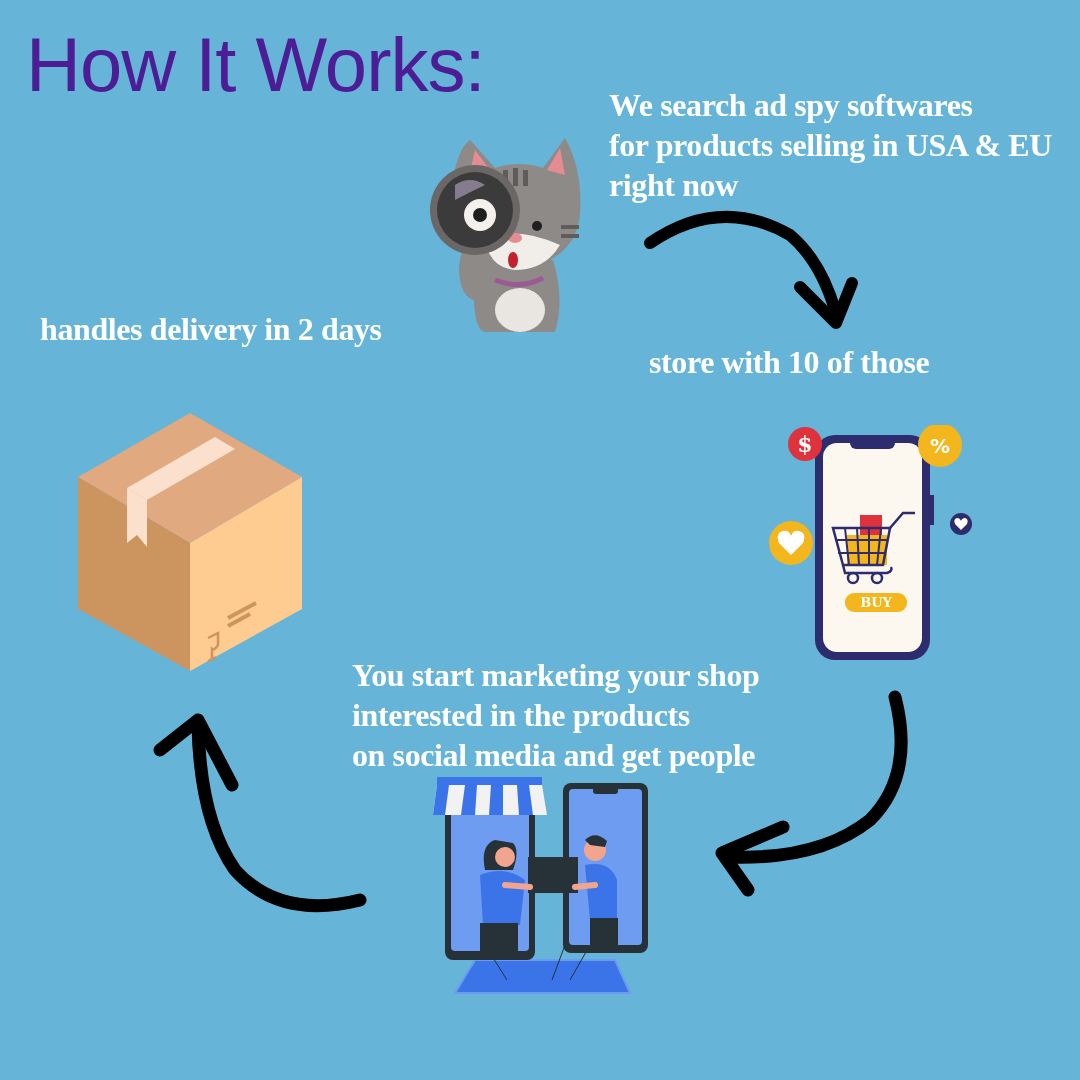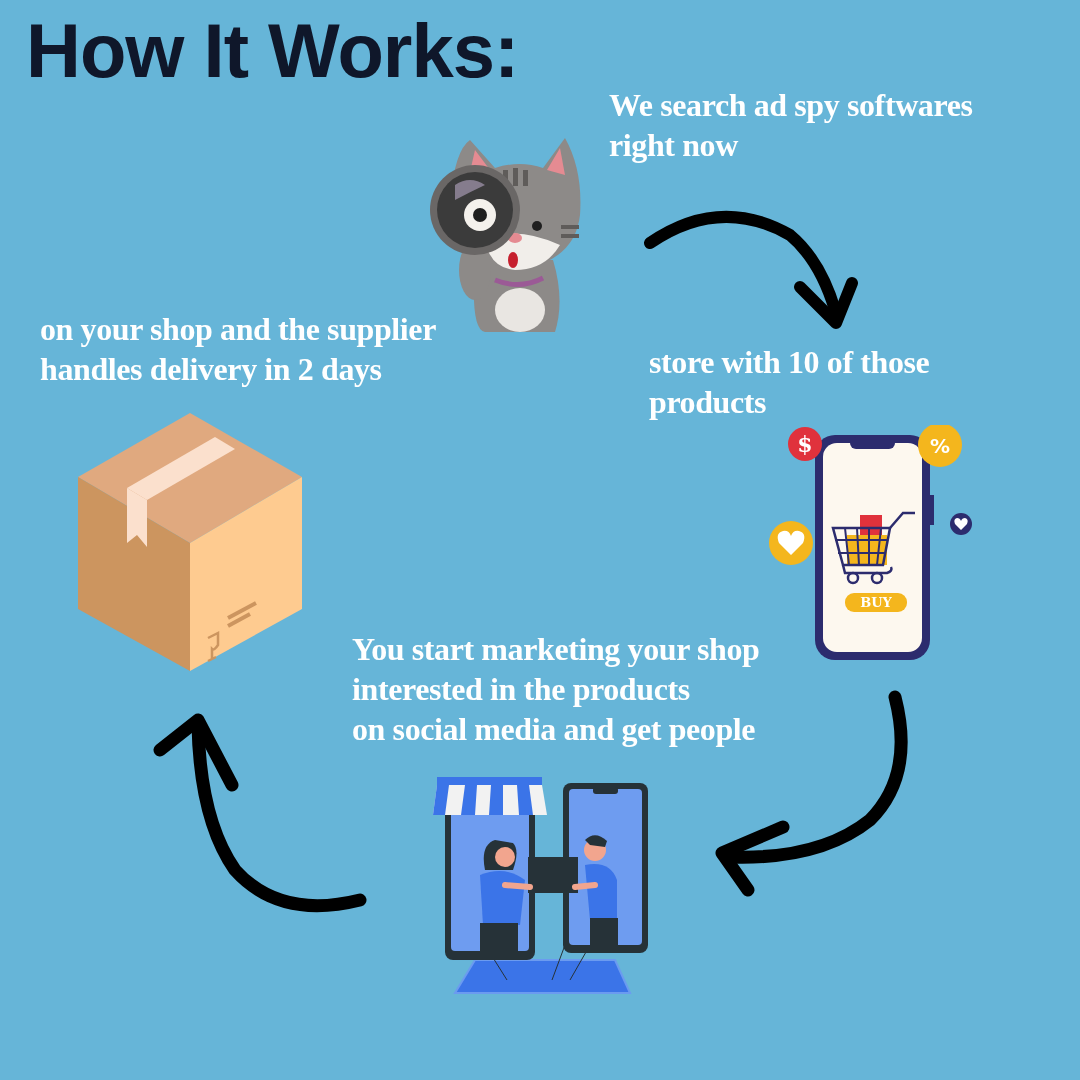--- a/index.html
+++ b/index.html
@@ -4,62 +4,61 @@
 <style>
   html, body { margin: 0; padding: 0; }
   body {
     width: 1080px; height: 1080px; overflow: hidden;
     background: #66b5d8;
     position: relative;
     font-family: "DejaVu Sans", "Liberation Sans", sans-serif;
     color: #ffffff;
   }
   .title {
-    position: absolute; left: 26px; top: 6px;
+    position: absolute; left: 26px; top: 20px;
     font-family: "Liberation Sans", sans-serif;
-    font-weight: 700; font-size: 76px; line-height: 90px;
-    letter-spacing: -1px; color: #0f172a; margin: 0;
+    font-weight: 400; font-size: 76px; line-height: 90px;
+    letter-spacing: -1px; color: #4c1d95; margin: 0;
   }
   .step {
     position: absolute; font-weight: 700; font-size: 32px;
     line-height: 40px; letter-spacing: -0.4px; color: #fff; margin: 13px;
     white-space: nowrap;
     font-family: Liberation Serif, serif;
   }
   .step span { display: block; }
   #step1 { left: 596px; top: 72px; }
   #step2 { left: 636px; top: 329px; }
-  #step3 { left: 339px; top: 616px; }
+  #step3 { left: 339px; top: 642px; }
   #step4 { left: 27px;  top: 296px; }
   .art { position: absolute; }
   svg { display: block; }
 </style>
 </head>
 <body>
 
 <h1 class="title">How It Works:</h1>
 
 <div class="step" id="step1">
   <span>We search ad spy softwares</span>
+  <span>for products selling in USA &amp; EU</span>
   <span>right now</span>
 </div>
 
 <div class="step" id="step2">
   <span>store with 10 of those</span>
-  <span>products</span>
 </div>
 
 <div class="step" id="step3">
   <span>You start marketing your shop</span>
   <span>interested in the products</span>
   <span>on social media and get people</span>
 </div>
 
 <div class="step" id="step4">
-  <span>on your shop and the supplier</span>
   <span>handles delivery in 2 days</span>
 </div>
 
 <div class="art" style="left:425px; top:130px;">
   <svg width="170" height="205" viewBox="0 0 170 205">
 
     <path d="M50 130 Q45 200 60 202 L130 202 Q140 170 128 130 Z" fill="#8d8a88"></path>
     <ellipse cx="95" cy="180" rx="25" ry="22" fill="#e9e6e2"></ellipse>
 
     <path d="M25 70 Q30 20 45 10 L70 38 Q95 30 118 38 L140 8 Q158 40 155 85 Q150 130 95 140 Q40 138 25 70 Z" fill="#8d8a88"></path>

